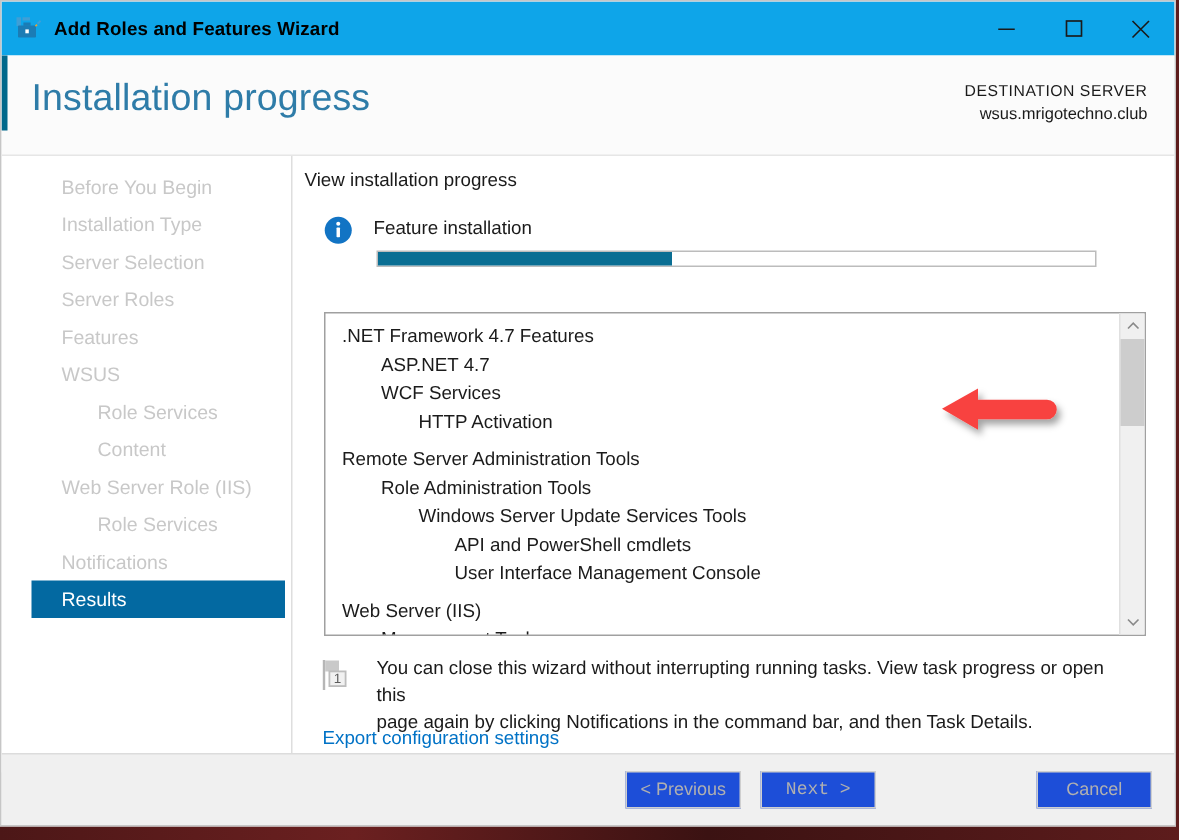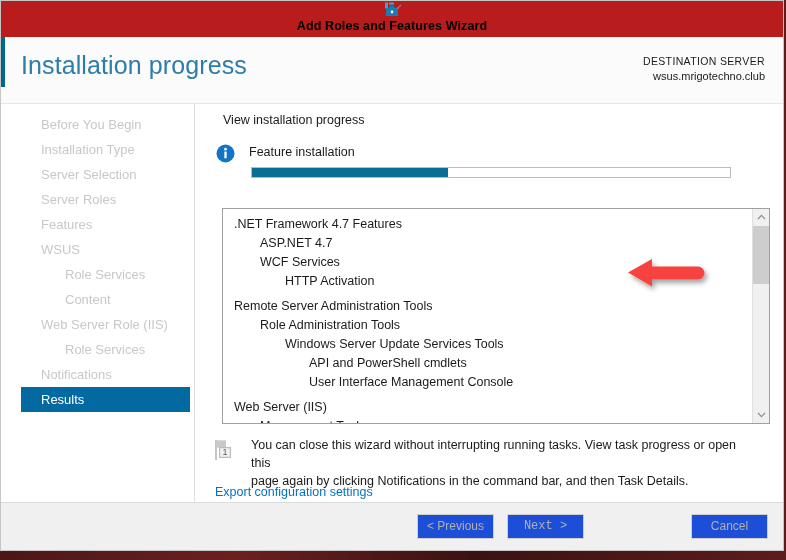--- a/index.html
+++ b/index.html
@@ -31,24 +31,23 @@
     border: 1px solid #c6c6c6;
     box-sizing: border-box;
     overflow: hidden;
   }
 
   
   #titlebar {
     position: absolute;
     left: 0; top: 0;
     width: 100%; height: 36px;
-    background: #b91c1c;
+    background: #0ea5e9;
     display: flex;
     align-items: center;
-    flex-direction: column;
   }
   #app-icon {
     width: 18px; height: 18px;
     margin-left: 9px; margin-right: 8px;
     position: relative;
     flex: 0 0 auto;
   }
   #titlebar-title {
     font-size: 12.5px;
     color: #000000;
@@ -141,21 +140,21 @@
   }
 
   
   #main-pane {
     position: absolute;
     left: 194px; top: 0;
     right: 0; height: 100%;
   }
   #view-progress-label {
     position: absolute;
-    left: 28px; top: 9px;
+    left: 8px; top: 9px;
     font-size: 12.5px;
     color: #1a1a1a;
   }
   #info-icon {
     position: absolute;
     left: 21px; top: 40px;
     width: 19px; height: 19px;
   }
   #feature-installation-label {
     position: absolute;
@@ -178,21 +177,21 @@
   #progress-status {
     position: absolute;
     left: 56px; top: 80px;
     font-size: 12.5px;
     color: #5a5a5a;
   }
 
   
   #feature-listbox {
     position: absolute;
-    left: 27px; top: 104px;
+    left: 21px; top: 104px;
     width: 548px; height: 216px;
     border: 1px solid #a0a0a0;
     background: #ffffff;
     box-sizing: border-box;
     display: flex;
     gap: 7px;
   }
   #feature-list {
     flex: 1 1 auto;
     overflow: hidden;

